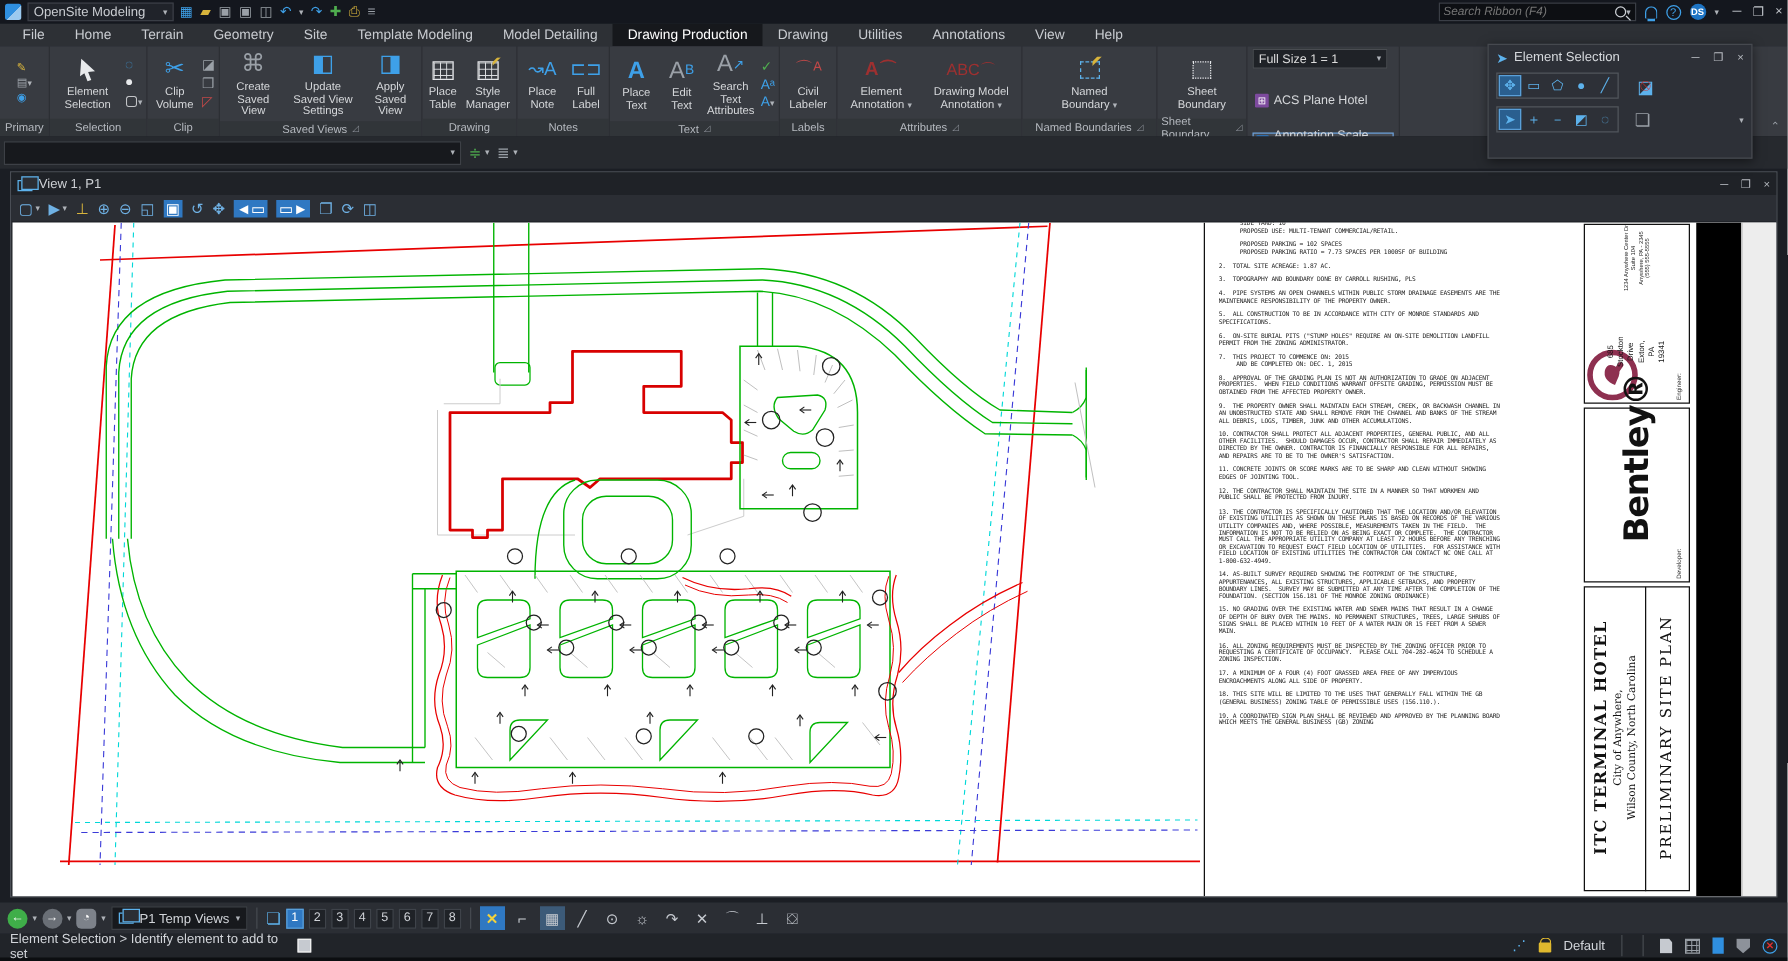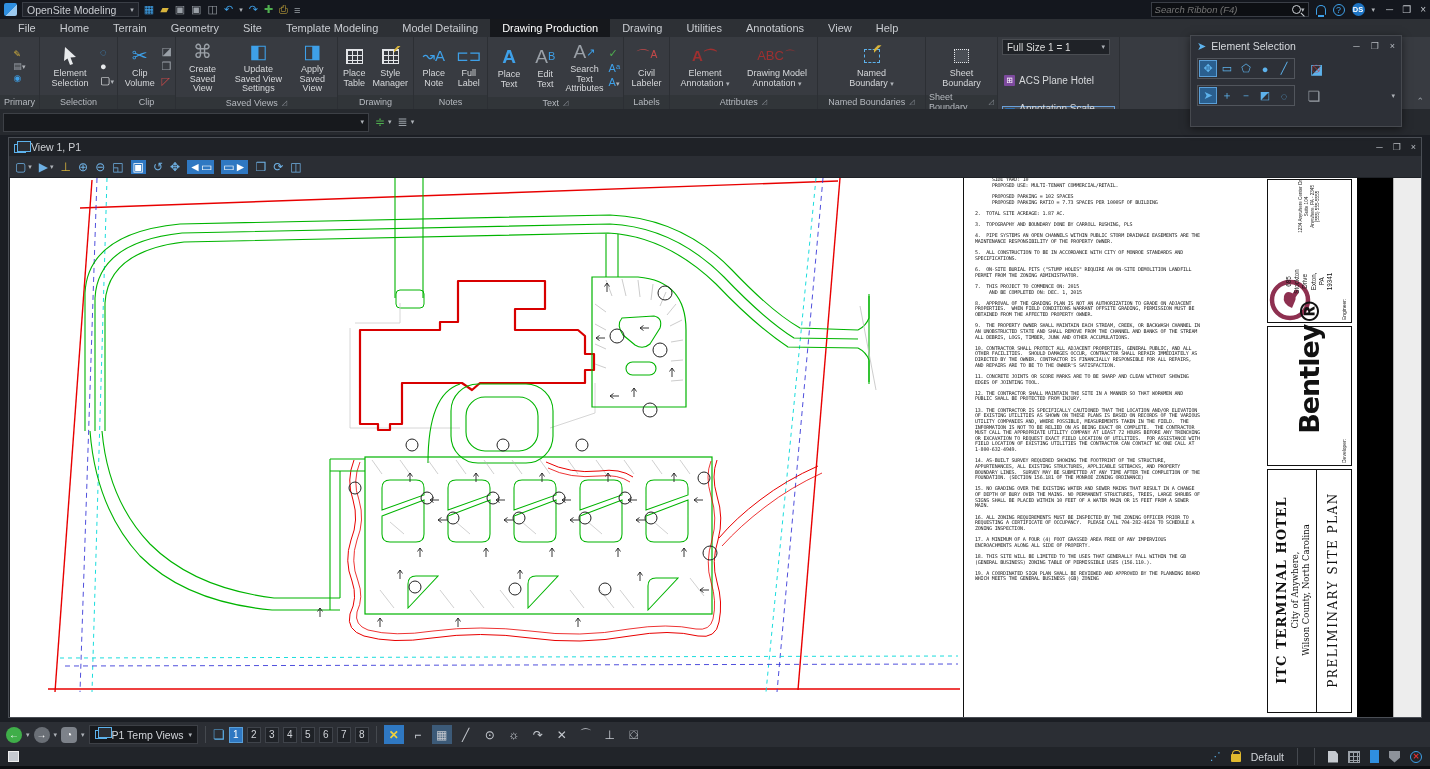--- a/index.html
+++ b/index.html
@@ -752,20 +752,21 @@
   <span class="snap">⊙</span>
   <span class="snap">☼</span>
   <span class="snap">↷</span>
   <span class="snap">✕</span>
   <span class="snap">⌒</span>
   <span class="snap">⊥</span>
   <span class="snap">⛋</span>
 </div>
 
 <div class="statusbar">
+  <span class="sprompt">Element Selection &gt; Identify element to add to set</span>
   <span class="sqic"></span>
   <div class="sright">
     <span style="color:#5db2ec;font-size:11px">⋰</span>
     <span class="lockic2"></span>
     <span>Default</span>
     <div class="sepv"></div>
       <div class="sepv"></div>
     <span class="pageic"></span>
     <span class="gridic2"></span>
     <span class="bluerect"></span>

